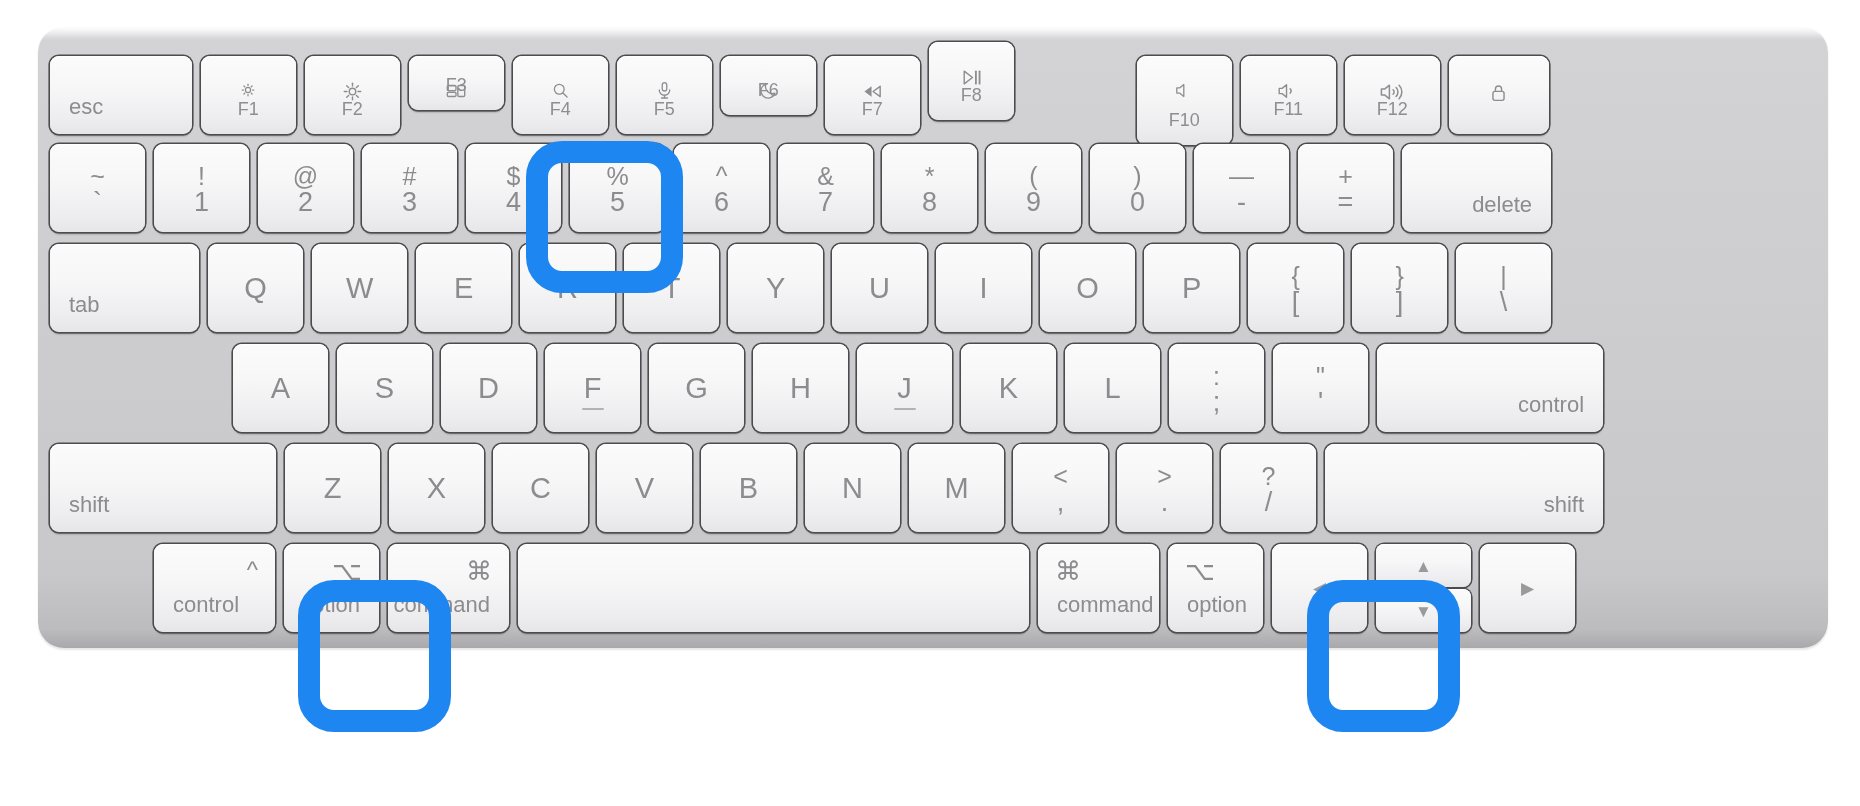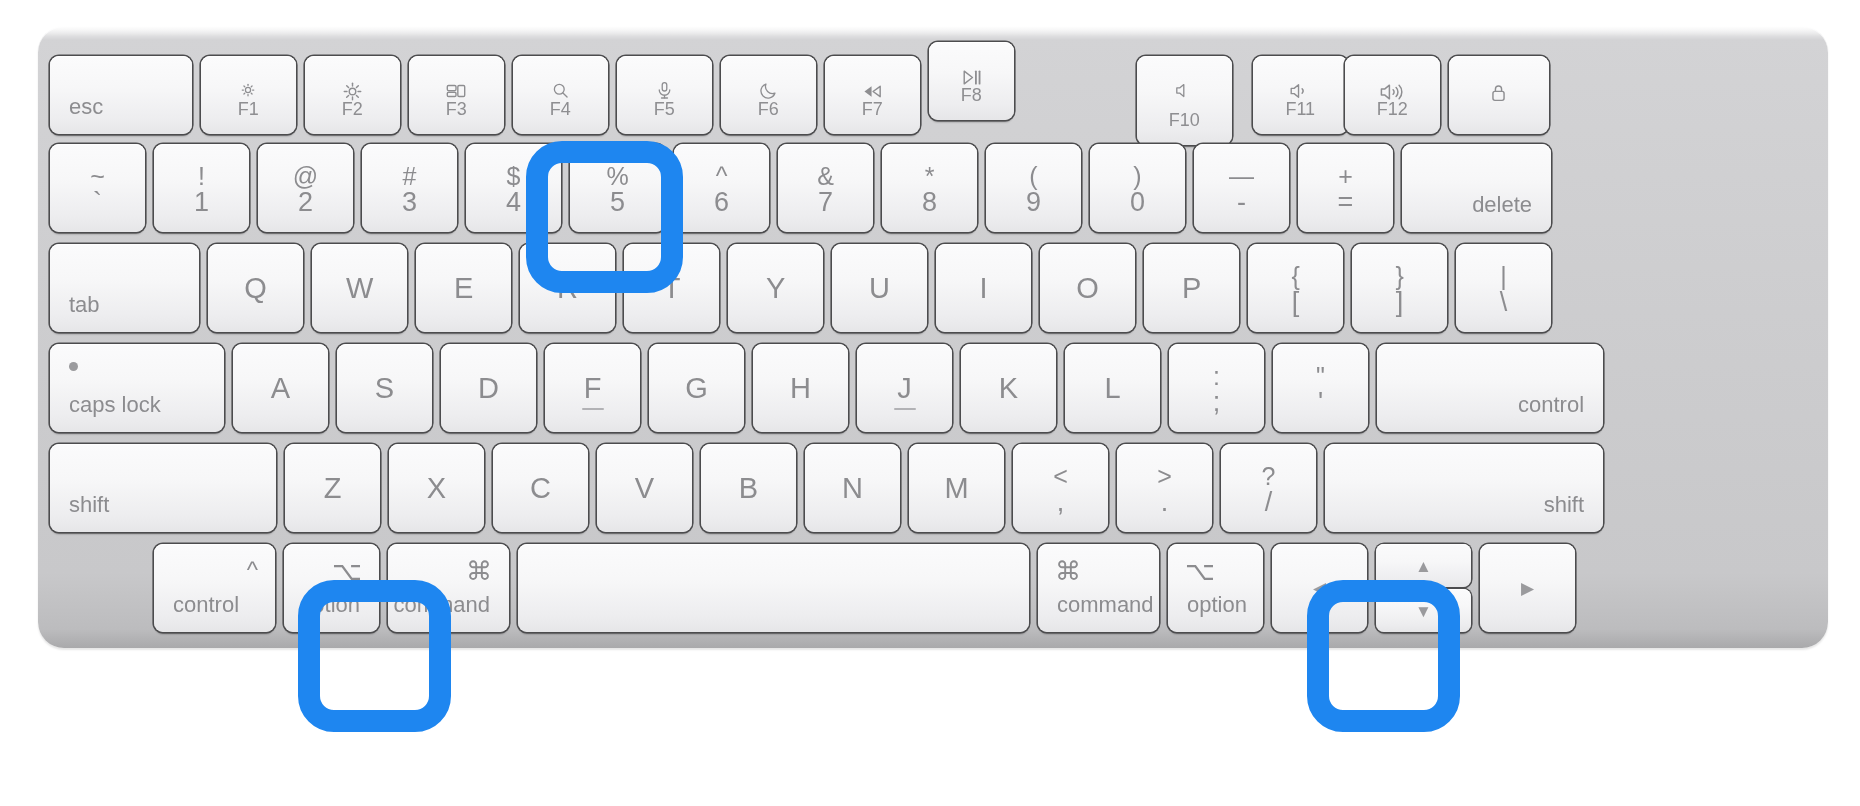--- a/index.html
+++ b/index.html
@@ -226,21 +226,21 @@
               <line x1="12.00" y1="17.80" x2="12.00" y2="20.60"></line>
               <line x1="7.90" y1="16.10" x2="5.92" y2="18.08"></line>
               <line x1="6.20" y1="12.00" x2="3.40" y2="12.00"></line>
               <line x1="7.90" y1="7.90" x2="5.92" y2="5.92"></line>
               <line x1="12.00" y1="6.20" x2="12.00" y2="3.40"></line>
               <line x1="16.10" y1="7.90" x2="18.08" y2="5.92"></line>
             </svg>
           </span>
           <span class="gl gl-center fn-label">F2</span>
         </div>
-        <div class="key" style="left:370.79999999999995px;top:30px;width:95px;height:78px;">
+        <div class="key" style="left:370.79999999999995px;top:30px;width:95px;height:54px;">
           <span class="gl gl-center fn-icon">
             <svg width="22" height="22" viewBox="0 0 24 24" fill="none" stroke="#8e8e91" stroke-width="1.5" stroke-linecap="round" stroke-linejoin="round">
               <rect x="2.5" y="6" width="9.5" height="5.6" rx="1.4"></rect>
               <rect x="2.5" y="13.4" width="9.5" height="4.6" rx="1.4"></rect>
               <rect x="14" y="6" width="7.5" height="12" rx="1.4"></rect>
             </svg>
           </span>
           <span class="gl gl-center fn-label">F3</span>
         </div>
         <div class="key" style="left:474.79999999999995px;top:30px;width:95px;height:78px;">
@@ -256,21 +256,21 @@
           <span class="gl gl-center fn-icon">
             <svg width="21" height="21" viewBox="0 0 24 24" fill="none" stroke="#8e8e91" stroke-width="1.5" stroke-linecap="round" stroke-linejoin="round">
               <rect x="9.4" y="3" width="5.2" height="9.6" rx="2.6"></rect>
               <path d="M6 11.4a6 6 0 0 0 12 0"></path>
               <line x1="12" y1="17.6" x2="12" y2="20.4"></line>
               <line x1="8.6" y1="20.6" x2="15.4" y2="20.6"></line>
             </svg>
           </span>
           <span class="gl gl-center fn-label">F5</span>
         </div>
-        <div class="key" style="left:682.8px;top:30px;width:95px;height:78px;">
+        <div class="key" style="left:682.8px;top:30px;width:95px;height:59px;">
           <span class="gl gl-center fn-icon">
             <svg width="21" height="21" viewBox="0 0 24 24" fill="none" stroke="#8e8e91" stroke-width="1.5" stroke-linecap="round" stroke-linejoin="round">
               <path d="M19.4 14.9A8 8 0 0 1 9.1 4.6a8.2 8.2 0 1 0 10.3 10.3z"></path>
             </svg>
           </span>
           <span class="gl gl-center fn-label">F6</span>
         </div>
         <div class="key" style="left:786.8px;top:30px;width:95px;height:78px;">
           <span class="gl gl-center fn-icon">
             <svg width="23" height="23" viewBox="0 0 24 24" fill="none" stroke="#8e8e91" stroke-width="1.5" stroke-linecap="round" stroke-linejoin="round">
@@ -291,21 +291,21 @@
           <span class="gl gl-center fn-label">F8</span>
         </div>
         <div class="key" style="left:1098.8px;top:30px;width:95px;height:89px;">
           <span class="gl gl-center fn-icon">
             <svg width="21" height="21" viewBox="0 0 24 24" fill="none" stroke="#8e8e91" stroke-width="1.5" stroke-linecap="round" stroke-linejoin="round">
               <path d="M11.2 5.2 6.4 9.1H3.2v5.8h3.2l4.8 3.9z"></path>
             </svg>
           </span>
           <span class="gl gl-center fn-label">F10</span>
         </div>
-        <div class="key" style="left:1202.8px;top:30px;width:95px;height:78px;margin-left:12px;">
+        <div class="key" style="left:1202.8px;top:30px;width:95px;height:78px;">
           <span class="gl gl-center fn-icon">
             <svg width="22" height="22" viewBox="0 0 24 24" fill="none" stroke="#8e8e91" stroke-width="1.5" stroke-linecap="round" stroke-linejoin="round">
               <path d="M10.4 5.2 5.6 9.1H2.4v5.8h3.2l4.8 3.9z"></path>
               <path d="M14.3 9.6a3.4 3.4 0 0 1 0 4.8"></path>
             </svg>
           </span>
           <span class="gl gl-center fn-label">F11</span>
         </div>
         <div class="key" style="left:1306.8px;top:30px;width:95px;height:78px;">
           <span class="gl gl-center fn-icon">
@@ -416,24 +416,20 @@
           <span class="gl gl-center num-up">{</span>
           <span class="gl gl-center num-lo">[</span>
         </div>
         <div class="key" style="left:1314.08px;top:218px;width:95px;height:88px;">
           <span class="gl gl-center num-up">}</span>
           <span class="gl gl-center num-lo">]</span>
         </div>
         <div class="key" style="left:1418.08px;top:218px;width:95px;height:88px;">
           <span class="gl gl-center num-up">|</span>
           <span class="gl gl-center num-lo">\</span>
-        </div>
-        <div class="key" style="left:12px;top:318px;width:174.04px;height:88px;">
-          <span class="gl word-bl">caps lock</span>
-          <div class="caps-dot" style=""></div>
         </div>
         <div class="key" style="left:195.04px;top:318px;width:95px;height:88px;">
           <span class="gl gl-center letter">A</span>
         </div>
         <div class="key" style="left:299.03999999999996px;top:318px;width:95px;height:88px;">
           <span class="gl gl-center letter">S</span>
         </div>
         <div class="key" style="left:403.03999999999996px;top:318px;width:95px;height:88px;">
           <span class="gl gl-center letter">D</span>
         </div>

